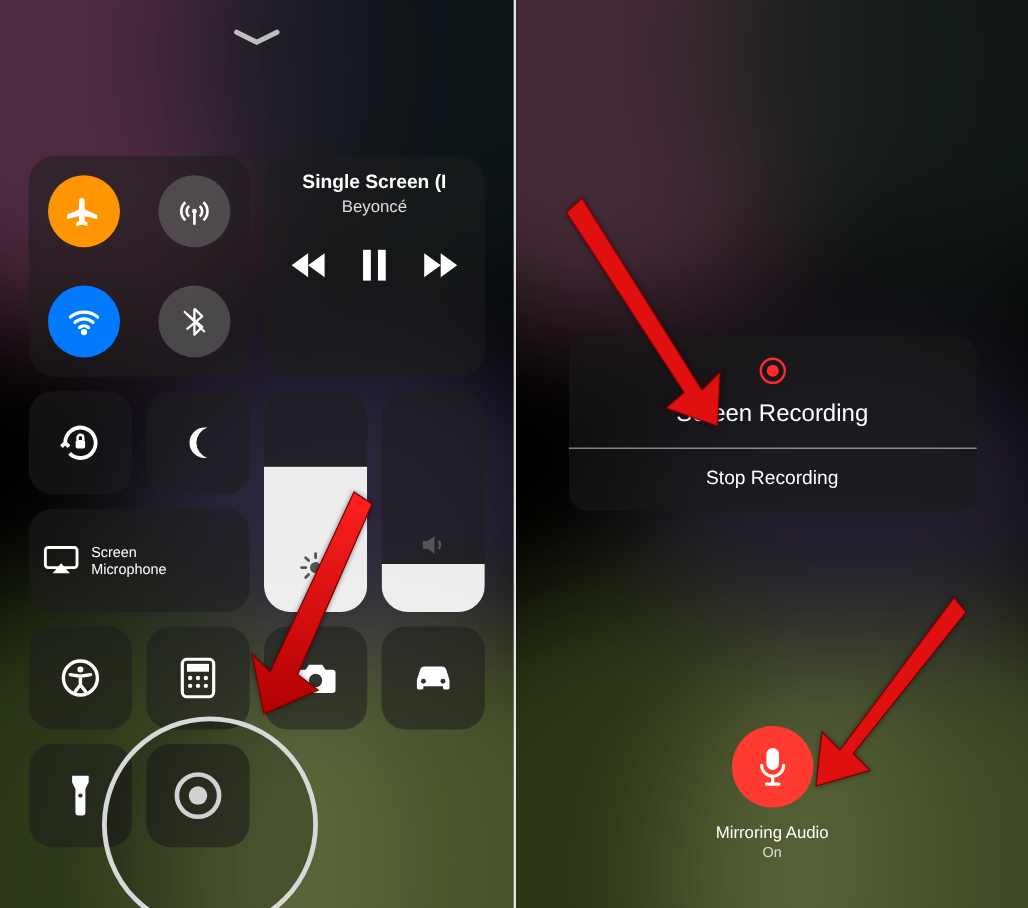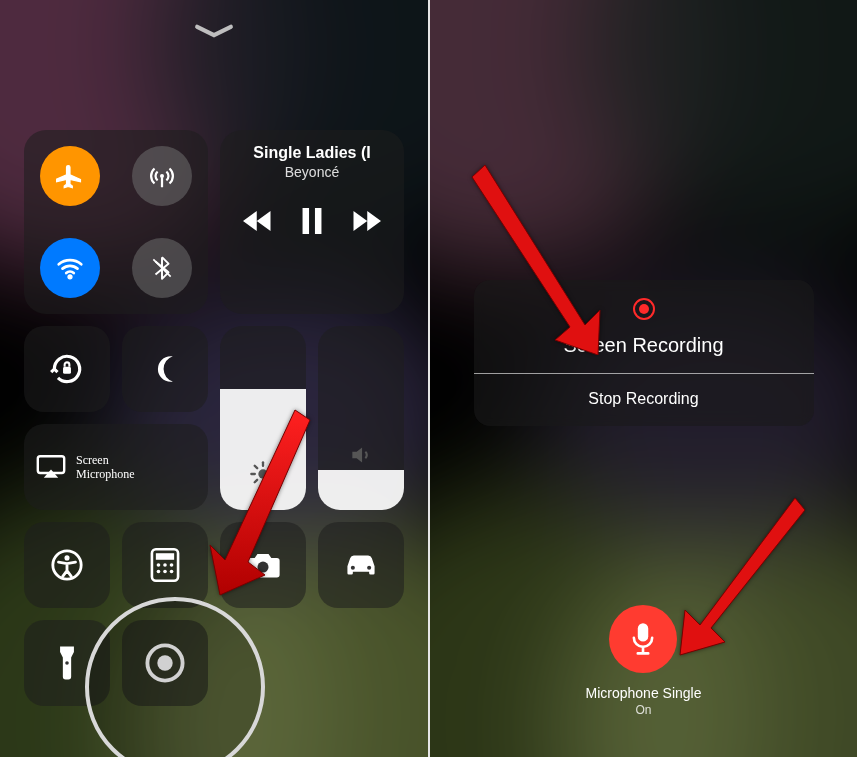--- a/index.html
+++ b/index.html
@@ -50,21 +50,21 @@
   .vert { grid-row: span 2; border-radius:22px; position:relative; overflow:hidden; }
   .vert .fill { position:absolute; left:0; right:0; bottom:0; background: rgba(255,255,255,.92); }
   .vert .vicon { position:absolute; left:50%; transform:translateX(-50%); }
   .bright .fill { height:66%; }
   .bright .vicon { bottom:18px; color:#555; }
   .vol .fill { height:22%; }
   .vol .vicon { bottom:38px; color:#555; }
 
   
   .mirror { display:flex; align-items:center; padding:0 12px; color:#fff; gap:10px; justify-content:flex-start; }
-  .mirror .txt { font-size:12px; line-height:1.2;font-family:Liberation Serif, serif; }
+  .mirror .txt { font-size:12px; line-height:1.2; }
 
   
   .record-ring { position:absolute; width:180px; height:180px; border:4px solid #d8d8d8; border-radius:50%; left:85px; bottom:-20px; z-index:3; background:rgba(0,0,0,.18); pointer-events:none; }
 
   
   .arrow { position:absolute; z-index:5; }
   .arrow svg { filter: drop-shadow(0 0 2px rgba(0,0,0,.5)); }
 
   
   .rp { position:absolute; inset:0; z-index:2; display:flex; flex-direction:column; align-items:center; }
@@ -141,21 +141,21 @@
                 <svg width="26" height="26" viewBox="0 0 24 24">
                     <path d="M12 2v20l6-6-12-10m0 12l12-10-6-6" fill="none" stroke="#fff" stroke-width="1.8" stroke-linejoin="round"></path>
                     <line x1="4" y1="4" x2="20" y2="20" stroke="#fff" stroke-width="1.5"></line>
                   </svg>
               </div>
             </div>
           </div>
         </div>
 
         <div class="tile big media">
-          <div class="song-title">Single Ladies (I</div>
+          <div class="song-title">Single Screen (I</div>
           <div class="song-artist">Beyoncé</div>
           <div class="media-ctrls">
             <span class="mbtn"><svg width="30" height="24" viewBox="0 0 24 18">
                   <path d="M11 9L22 1v16zM0 9L11 1v16z" fill="#fff"></path>
                 </svg></span>
             <span class="mbtn"><svg width="22" height="26" viewBox="0 0 18 22">
                   <rect x="1" y="0" width="5.5" height="22" fill="#fff"></rect>
                   <rect x="11.5" y="0" width="5.5" height="22" fill="#fff"></rect>
                 </svg></span>
             <span class="mbtn"><svg width="30" height="24" viewBox="0 0 24 18">
@@ -308,21 +308,21 @@
       </div>
     </div>
 
     <div class="mic-wrap">
       <div class="mic-btn">
         <svg width="30" height="34" viewBox="0 0 20 26">
             <rect x="6" y="1" width="8" height="14" rx="4" fill="#fff"></rect>
             <path d="M3 12a7 7 0 0014 0M10 19v5M6 24h8" fill="none" stroke="#fff" stroke-width="2" stroke-linecap="round"></path>
           </svg>
       </div>
-      <div class="mic-label">Microphone Single</div>
+      <div class="mic-label">Mirroring Audio</div>
       <div class="mic-state">On</div>
     </div>
 
     <div class="arrow" style="left:40px; top:155px;">
       <svg width="160" height="200" viewBox="0 0 160 200">
           <path d="M15 10 L115 170 L130 155 L128 200 L85 185 L100 172 L2 22 Z" fill="#e01010" stroke="#700"></path>
         </svg>
     </div>
     <div class="arrow" style="left:235px; top:490px;">
       <svg width="140" height="170" viewBox="0 0 140 170">

